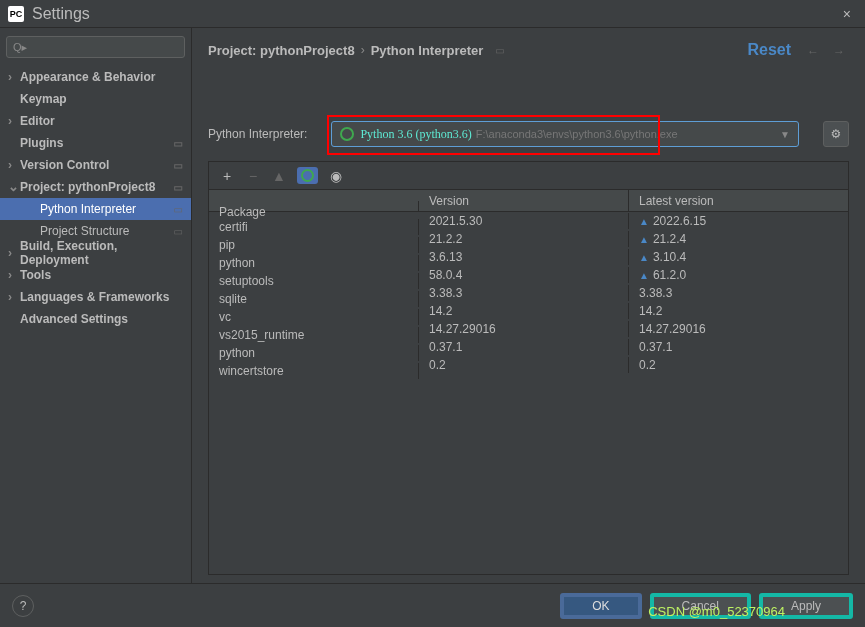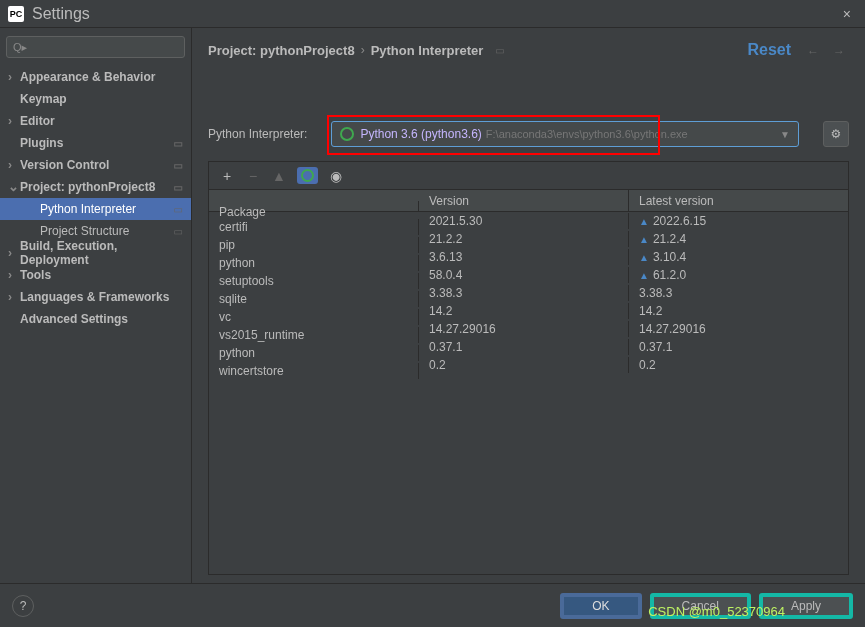--- a/index.html
+++ b/index.html
@@ -24,21 +24,21 @@
 .breadcrumb { display:flex; align-items:center; gap:6px; height:24px; margin-bottom:14px; }
 .bc-item { color:#bbb; font-weight:bold; font-size:13px; }
 .bc-sep { color:#888; }
 .reset-link { margin-left:auto; color:#4a88c7; font-size:16px; font-weight:bold; cursor:pointer; margin-right:6px;text-align:right; }
 .nav-arrow { color:#666; padding:0 4px; cursor:pointer; }
 .interp-row { display:flex; align-items:center; gap:24px; margin-bottom:14px;margin-top:45px; }
 .interp-label { color:#bbb; font-size:12px; }
 .interp-select { flex:1; height:26px; background:#45494a; border:1px solid #5e9ed6; border-radius:3px; display:flex; align-items:center; padding:0 8px; position:relative; }
 .red-box { position:absolute; border:2px solid #ff0000; top:-7px; left:-5px; right:138px; height:40px; pointer-events:none; }
 .py-icon { width:14px; height:14px; border:2px solid #3fa84f; border-radius:50%; margin-right:6px; }
-.interp-name { color:#c4b5fd; font-size:12px; }
+.interp-name { color:#5eead4; font-size:12px;font-family:Liberation Serif, serif; }
 .interp-path { color:#777; font-size:11px; margin-left:4px; }
 .interp-arrow { margin-left:auto; color:#888; font-size:10px; }
 .gear-btn { width:26px; height:26px; background:#4c5052; border:1px solid #5e6060; border-radius:3px; display:flex; align-items:center; justify-content:center; color:#bbb; cursor:pointer; }
 .pkg-panel { flex:1; background:#3c3f41; border:1px solid #2b2b2b; display:flex; flex-direction:column; }
 .pkg-toolbar { height:28px; display:flex; align-items:center; gap:10px; padding:0 10px; border-bottom:1px solid #2b2b2b; }
 .tb-btn { color:#bbb; cursor:pointer; font-size:14px; width:16px; text-align:center; }
 .tb-btn.dim { color:#666; }
 .tb-sel { background:#4b6eaf; border-radius:3px; padding:2px 4px; display:flex; align-items:center; justify-content:center; }
 .tb-ring { width:13px; height:13px; border:2px solid #3fa84f; border-radius:50%; }
 .pkg-header { height:22px; display:flex; background:#45494a; border-bottom:1px solid #2b2b2b; }

